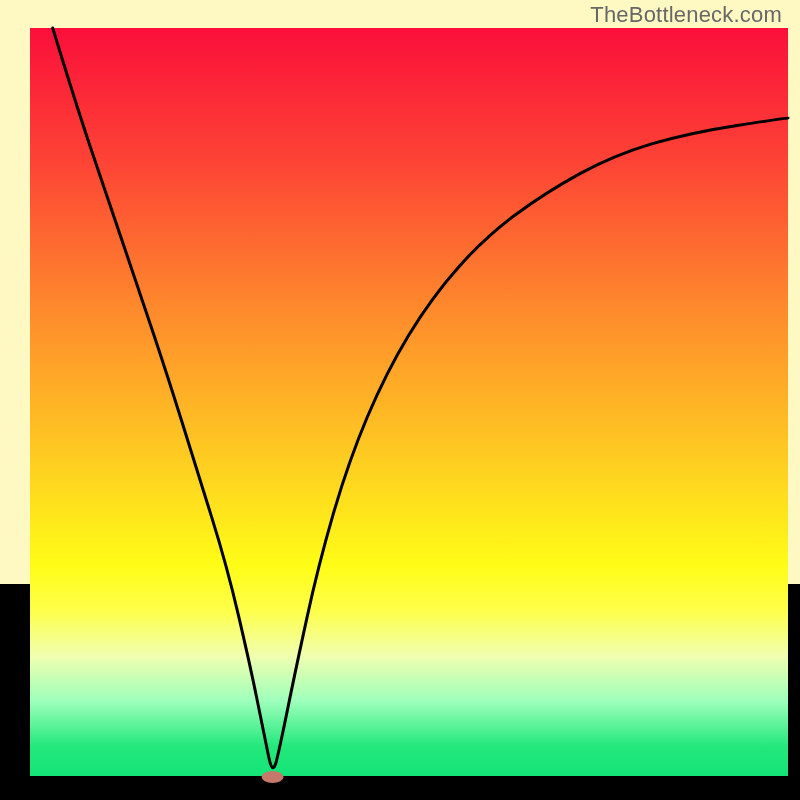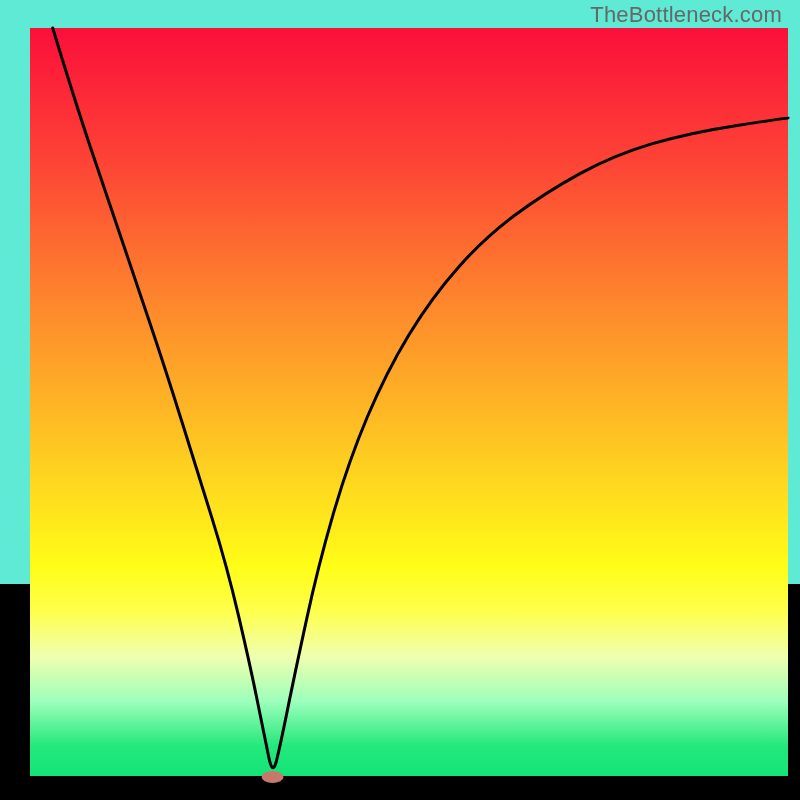--- a/index.html
+++ b/index.html
@@ -9,21 +9,21 @@
     height: 800px;
     background: #000;
     overflow: hidden;
   }
   .frame {
     position: absolute;
     left: 0;
     top: 0;
     width: 800px;
     height: 584px;
-    background: #5eead4;
+    background: #fef9c3;
   }
   .watermark {
     position: absolute;
     top: 2px;
     right: 18px;
     font-family: Arial, Helvetica, sans-serif;
     font-size: 22px;
     color: #676767;
     letter-spacing: 0.2px;
   }

